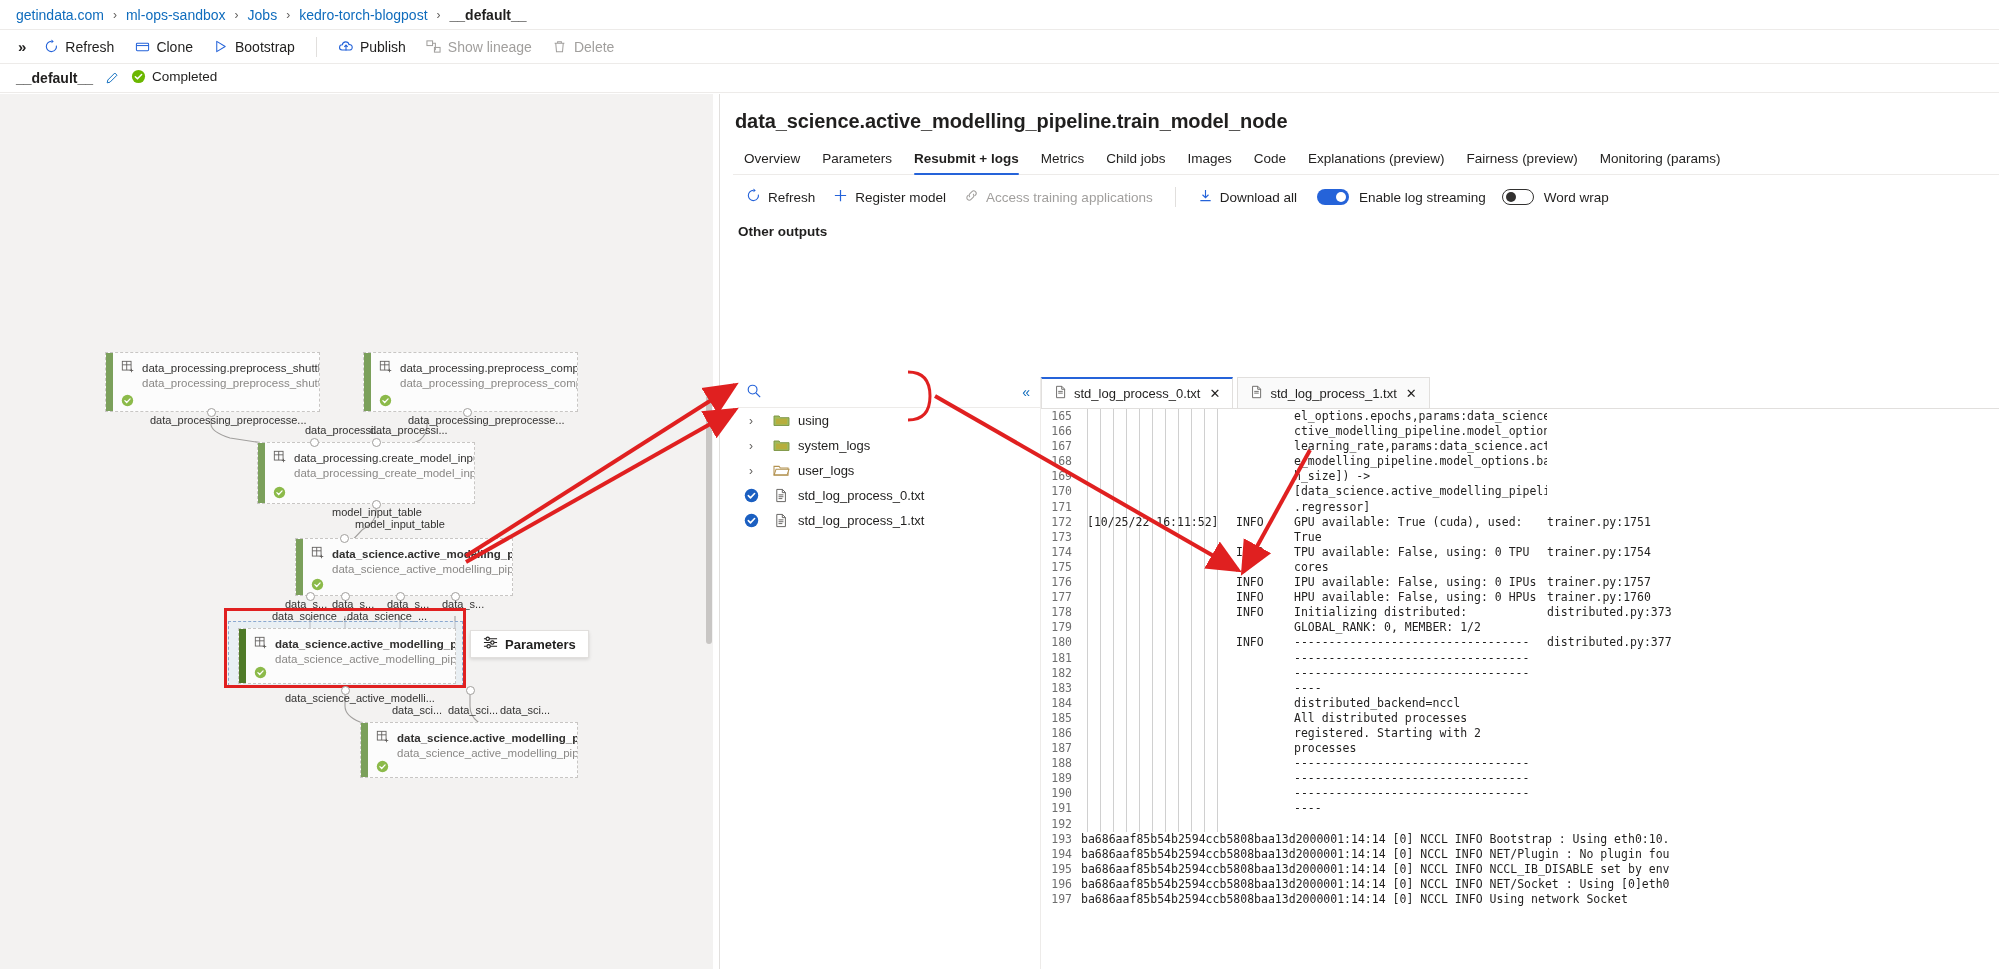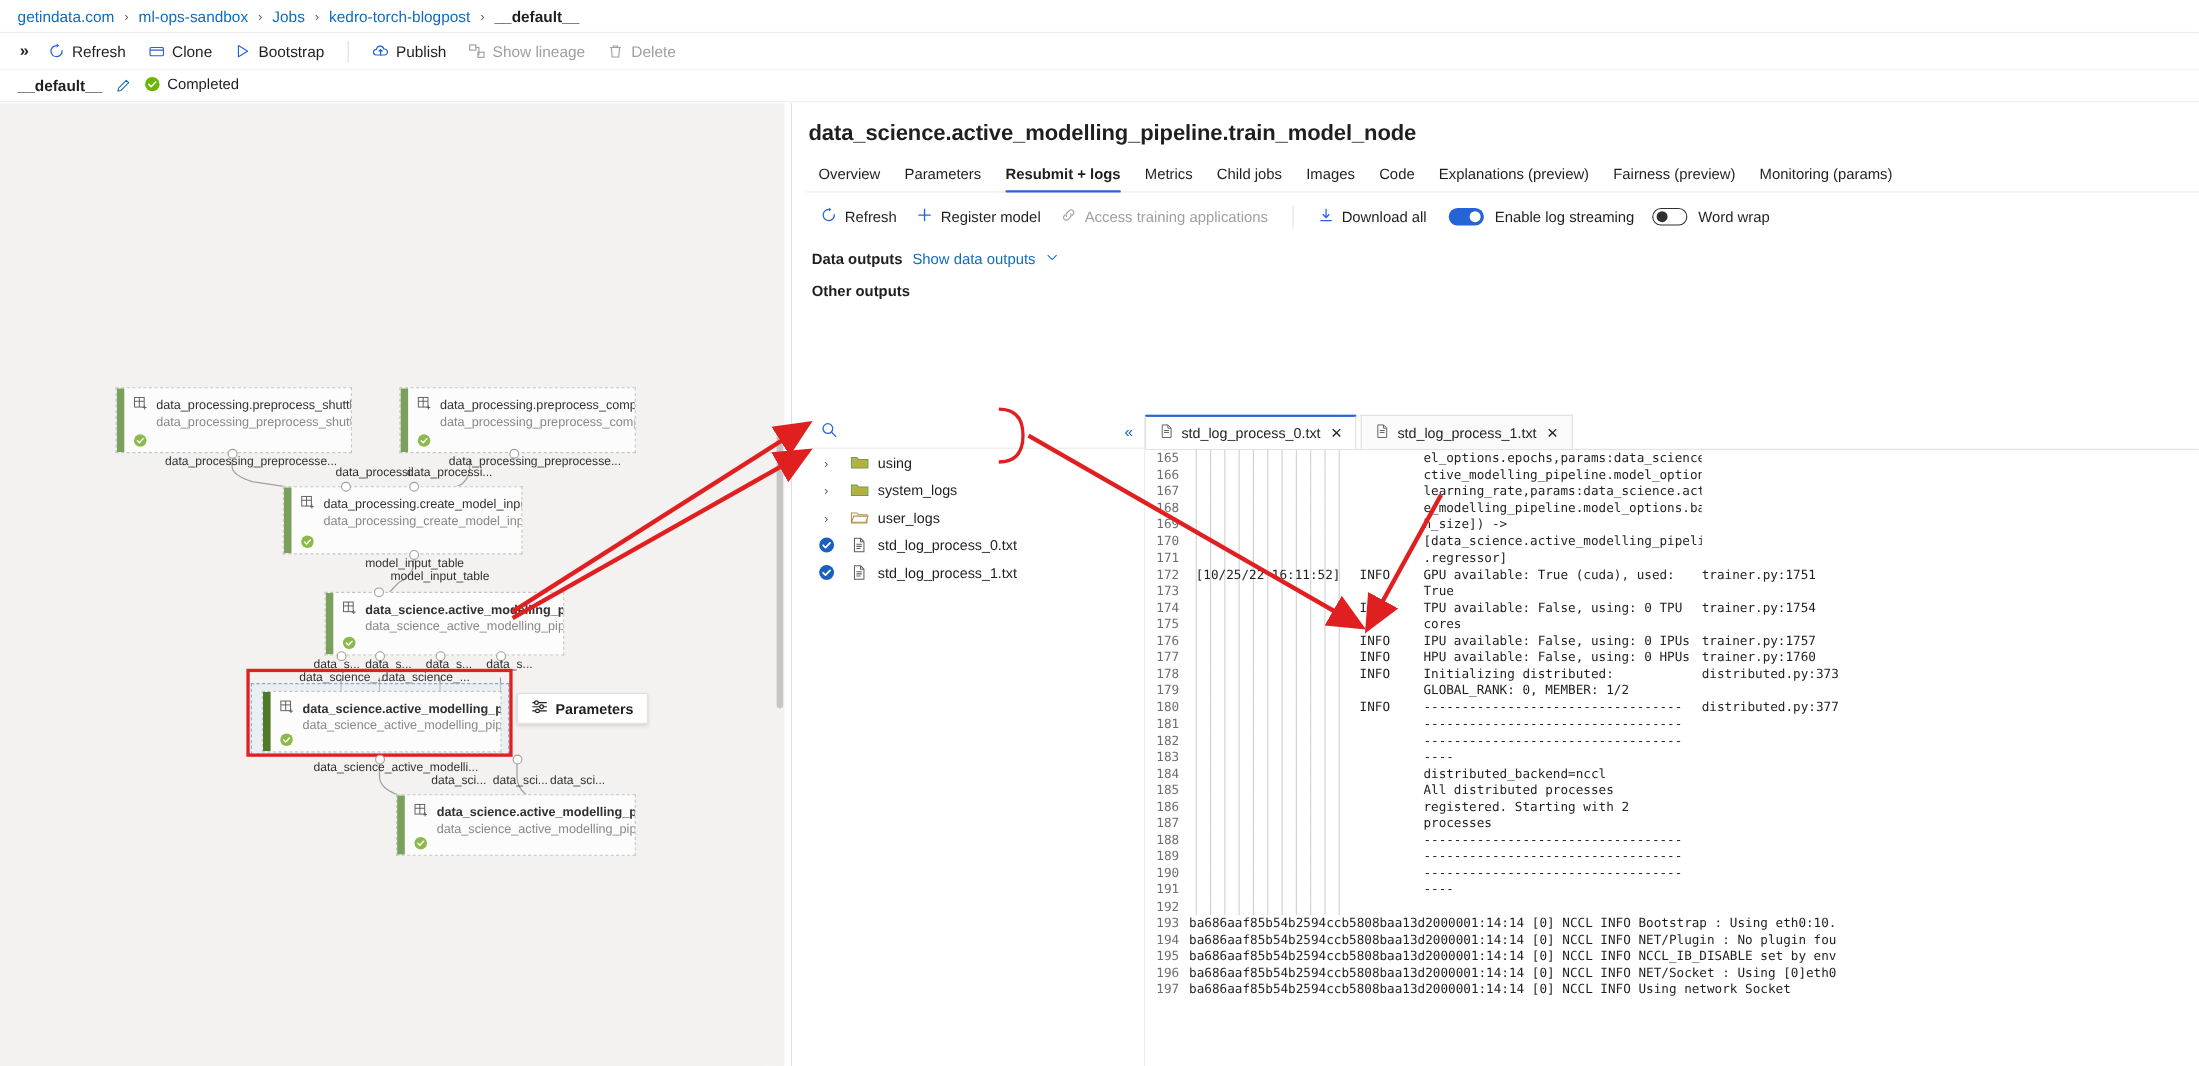--- a/index.html
+++ b/index.html
@@ -481,29 +481,20 @@
       <div class="toggle on">
           <span class="knob"></span>
         </div>
       <span style="font-size:13.5px;margin:0 14px 0 8px">Enable log streaming</span>
       <div class="toggle off">
           <span class="knob"></span>
         </div>
       <span style="font-size:13.5px;margin-left:8px">Word wrap</span>
     </div>
 
-    <div id="data-outputs">
-      <span class="lbl">Data outputs</span>
-      <span class="link">Show data outputs</span>
-      <span>
-        <svg width="13" height="13" viewBox="0 0 16 16">
-            <path d="M3 6l5 5 5-5" fill="none" stroke="#0f6cbd" stroke-width="1.2"></path>
-          </svg>
-      </span>
-    </div>
 
     <div id="other-outputs">Other outputs</div>
 
     <div id="outputs-area">
 
       <div id="filepane">
         <div id="searchrow">
           <span class="magnifier">
             <svg width="16" height="16" viewBox="0 0 16 16">
                 <circle cx="6.6" cy="6.6" r="4.4" fill="none" stroke="#2563d9" stroke-width="1.15"></circle>

